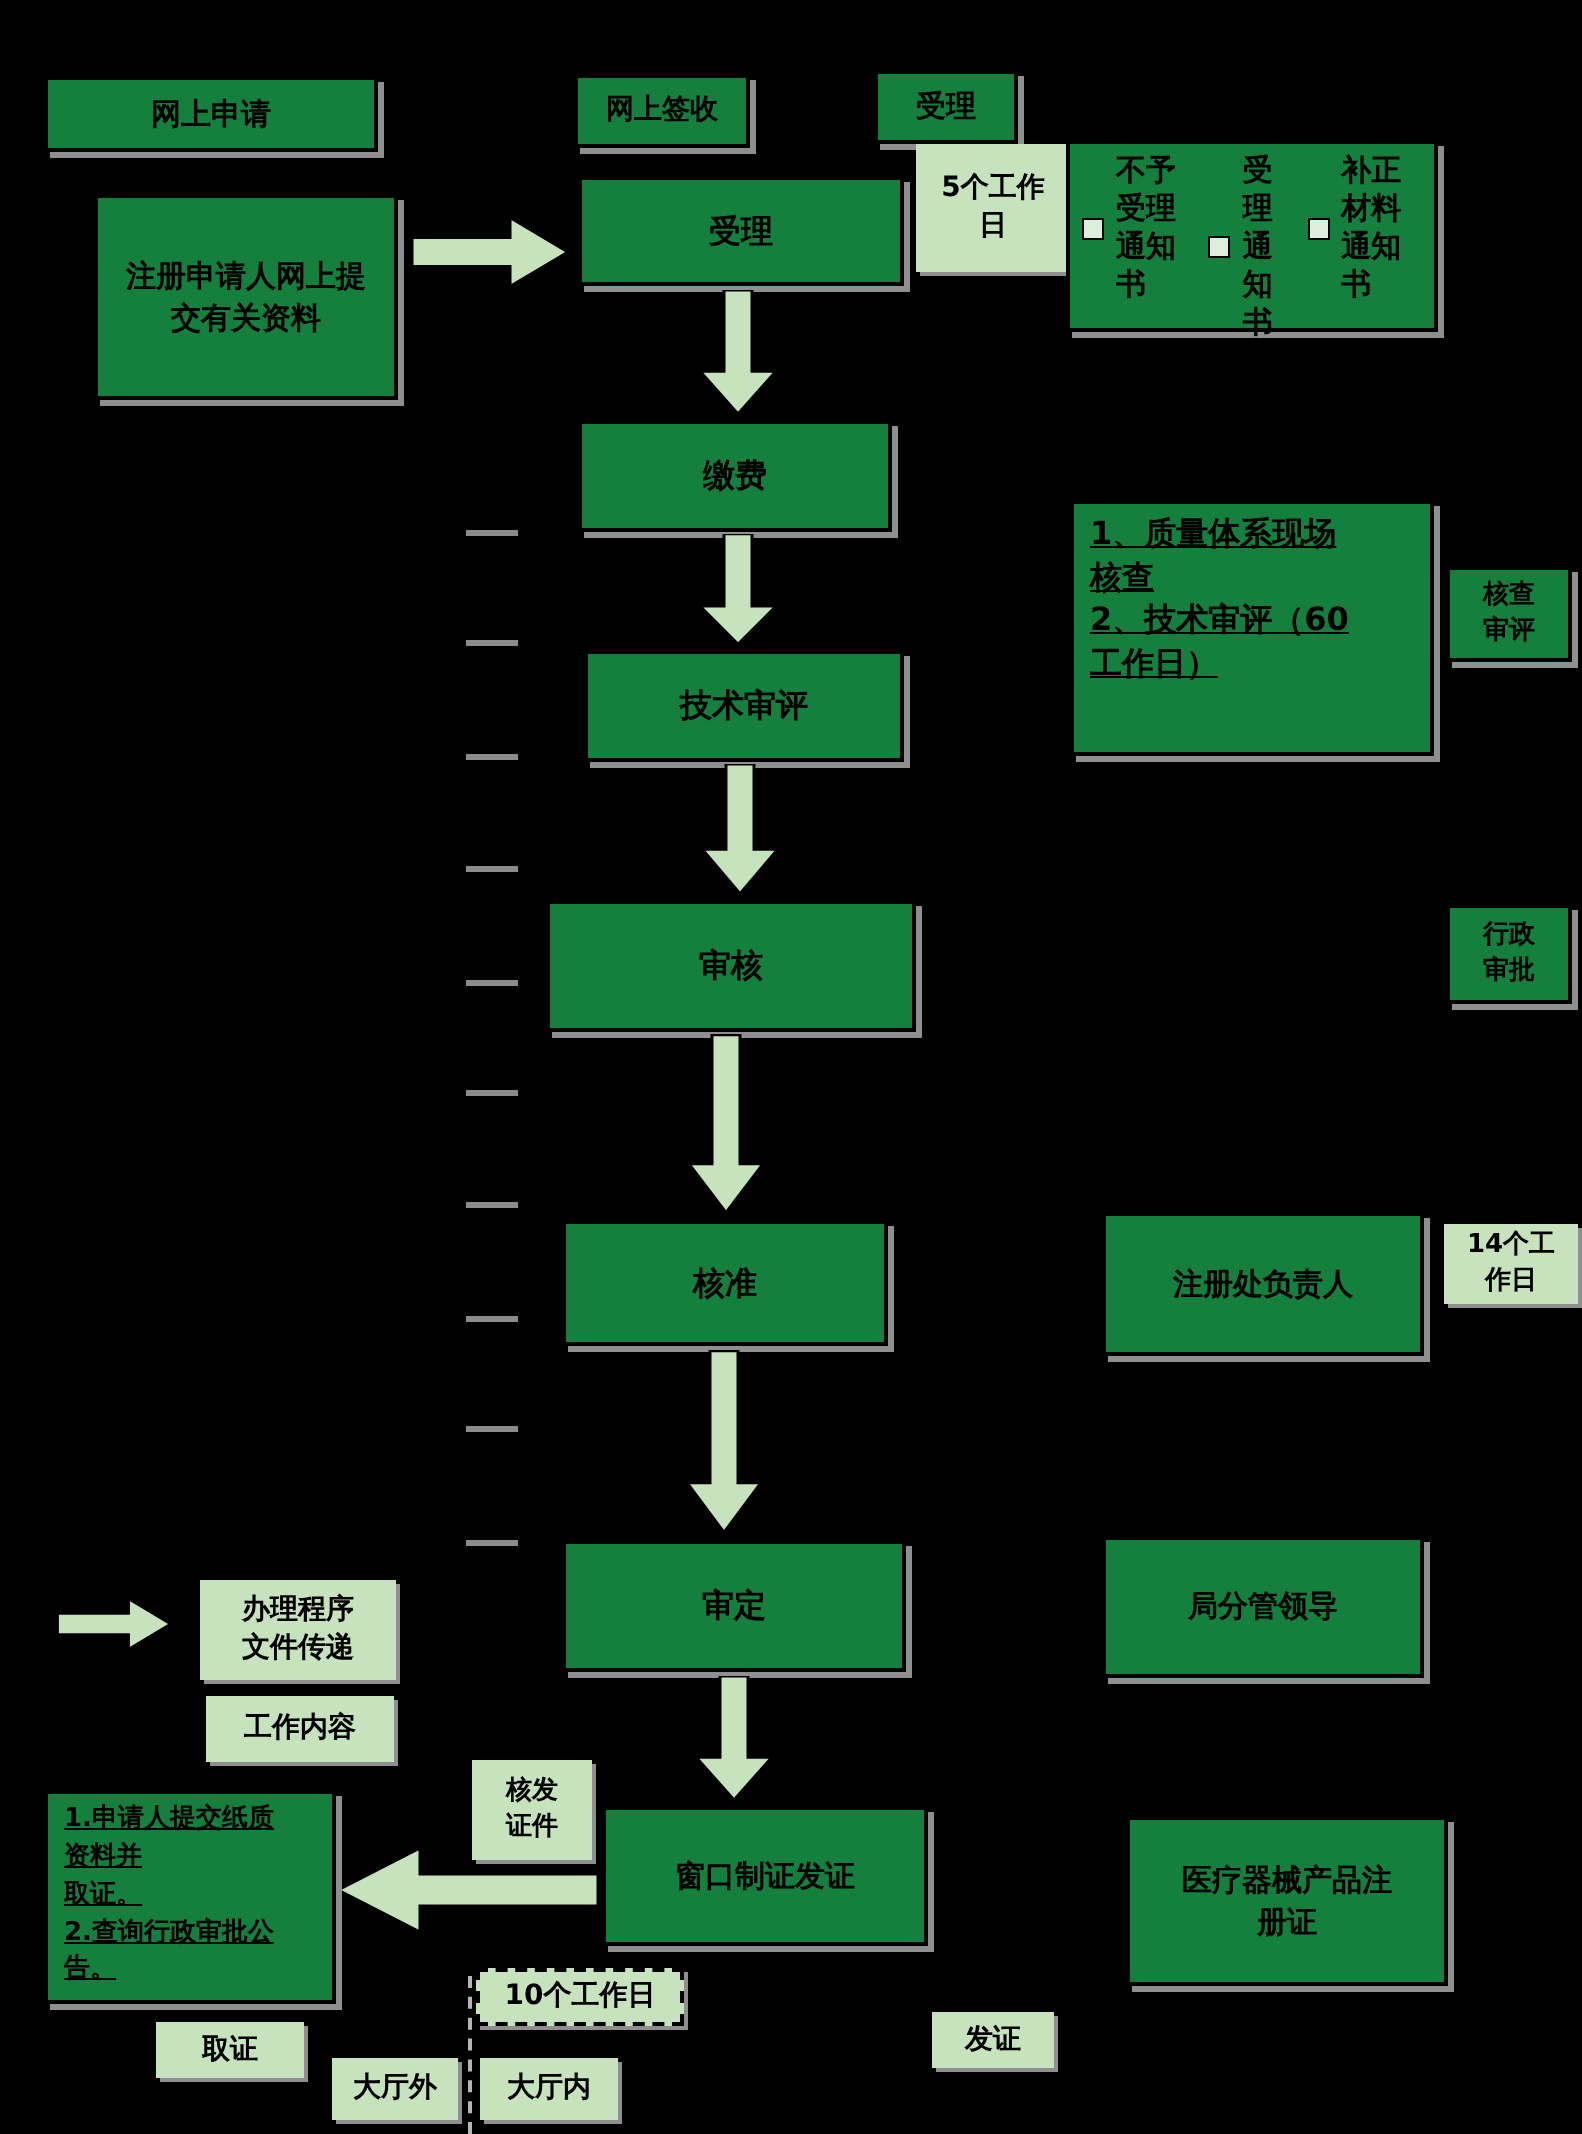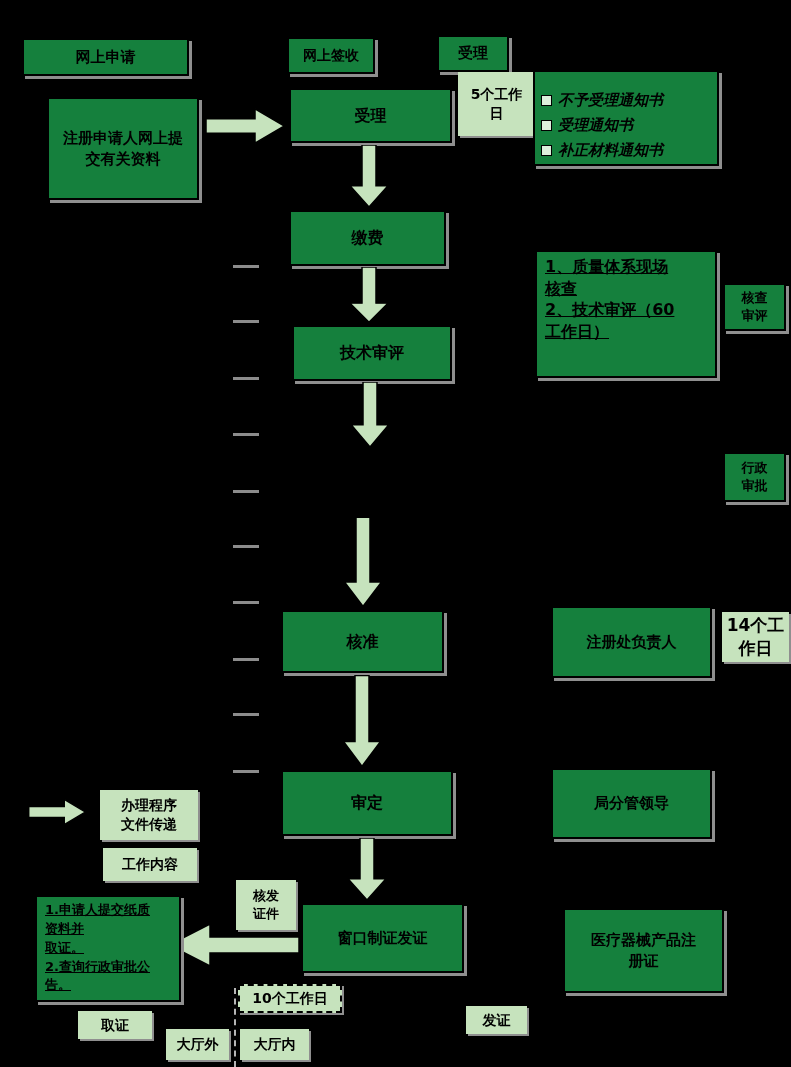--- a/index.html
+++ b/index.html
@@ -12,21 +12,21 @@
   .box {
     position:absolute; display:flex; align-items:center; justify-content:center;
     border:2px solid #000;
   }
   .blue  { background:#15803d; box-shadow:3px 3px 0 #8f8f8f; }
   .green { background:#c6e3bd; border:none; box-shadow:2px 2px 0 #8f8f8f; }
   .dash  { border:2px dashed #000; }
   .txt { white-space:pre-line; text-align:center; line-height:1.35; }
   .left-align { align-items:flex-start; justify-content:flex-start;text-decoration:underline; }
   .left-align .txt { text-align:left; padding:4px 8px; width:100%; }
-  .notices { flex-direction:column; align-items:flex-start; justify-content:flex-end; padding:4px 6px; gap:6px;font-style:italic; }
+  .notices { flex-direction:row; align-items:flex-start; justify-content:flex-start; padding:4px 6px; gap:6px; }
   .nrow { display:flex; align-items:center; }
   .chk { display:inline-block; width:11px; height:11px; background:#ddefdc; border:1px solid #000; margin-right:6px; flex:0 0 auto; }
   .arrow { position:absolute; }
   .tick { position:absolute; left:233px; width:26px; height:3px; background:#8c8c8c; }
   .vdash { position:absolute; border-left:2px dashed #b5b5b5; width:0; }
 </style>
 </head>
 <body>
 
 <div id="canvas">
@@ -109,36 +109,39 @@
   </div>
   <div class="box blue" style="left:723px;top:283px;width:63px;height:48px;font-size:13px">
     <span class="txt">核查
 审评</span>
   </div>
 
   <svg class="arrow" style="left:351px;top:382px" width="38" height="66" viewBox="0 0 38 62" preserveAspectRatio="none">
     <polygon points="12,0 26,0 26,40 38,40 19,61 0,40 12,40" fill="#c6e3bd" stroke="#000" stroke-width="1.5"></polygon>
   </svg>
 
+  <div class="box blue" style="left:273px;top:450px;width:185px;height:66px;font-size:16px">
+    <span class="txt">审核</span>
+  </div>
   <div class="box blue" style="left:723px;top:452px;width:63px;height:50px;font-size:13px">
     <span class="txt">行政
 审批</span>
   </div>
 
   <svg class="arrow" style="left:344px;top:517px" width="38" height="91" viewBox="0 0 38 62" preserveAspectRatio="none">
     <polygon points="12,0 26,0 26,44 38,44 19,61 0,44 12,44" fill="#c6e3bd" stroke="#000" stroke-width="1.5"></polygon>
   </svg>
 
   <div class="box blue" style="left:551px;top:606px;width:161px;height:72px;font-size:15px">
     <span class="txt">注册处负责人</span>
   </div>
   <div class="box blue" style="left:281px;top:610px;width:163px;height:63px;font-size:16px">
     <span class="txt">核准</span>
   </div>
-  <div class="box green" style="left:722px;top:612px;width:67px;height:50px;font-size:17px">
+  <div class="box green" style="left:722px;top:612px;width:67px;height:40px;font-size:13px">
     <span class="txt">14个工
 作日</span>
   </div>
 
   <svg class="arrow" style="left:343px;top:675px" width="38" height="93" viewBox="0 0 38 62" preserveAspectRatio="none">
     <polygon points="12,0 26,0 26,44 38,44 19,61 0,44 12,44" fill="#c6e3bd" stroke="#000" stroke-width="1.5"></polygon>
   </svg>
 
   <div class="box blue" style="left:281px;top:770px;width:172px;height:66px;font-size:16px">
     <span class="txt">审定</span>
@@ -168,21 +171,21 @@
   </div>
 
   <div class="box blue" style="left:301px;top:903px;width:163px;height:70px;font-size:15px">
     <span class="txt">窗口制证发证</span>
   </div>
 
   <svg class="arrow" style="left:168px;top:922px" width="132" height="46" viewBox="0 0 132 46" preserveAspectRatio="none">
     <polygon points="131,15 42,15 42,2 1,23 42,44 42,31 131,31" fill="#c6e3bd" stroke="#000" stroke-width="1.5"></polygon>
   </svg>
 
-  <div class="box blue left-align" style="left:35px;top:895px;width:146px;height:107px;font-size:13px">
+  <div class="box blue left-align" style="left:22px;top:895px;width:146px;height:107px;font-size:13px">
     <span class="txt" style="line-height:1.45">1.申请人提交纸质
 资料并
 取证。
 2.查询行政审批公
 告。</span>
   </div>
 
   <div class="box green dash" style="left:238px;top:984px;width:104px;height:29px;font-size:14px">
     <span class="txt">10个工作日</span>
   </div>

